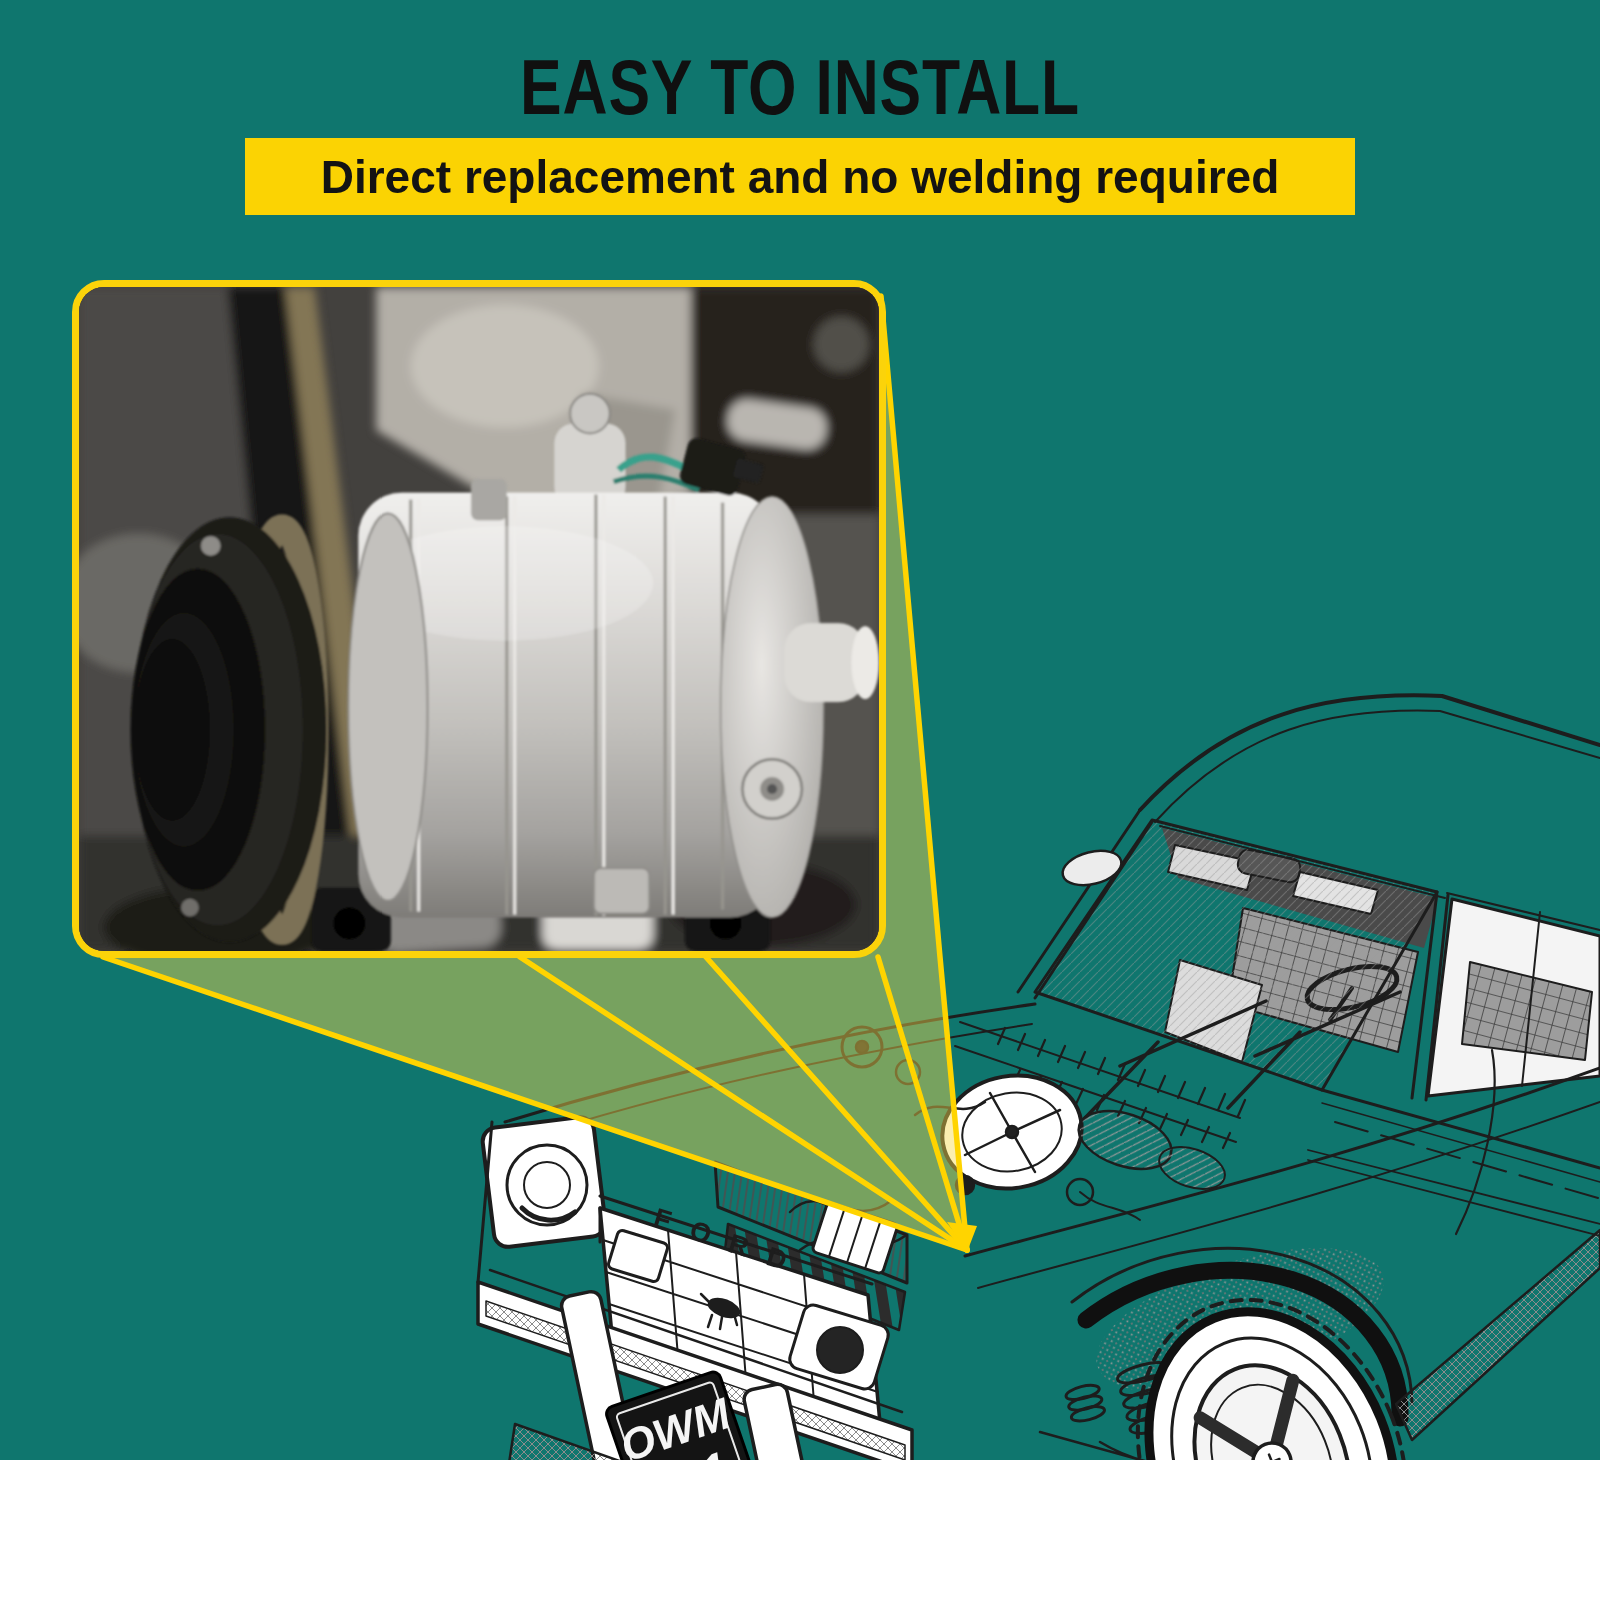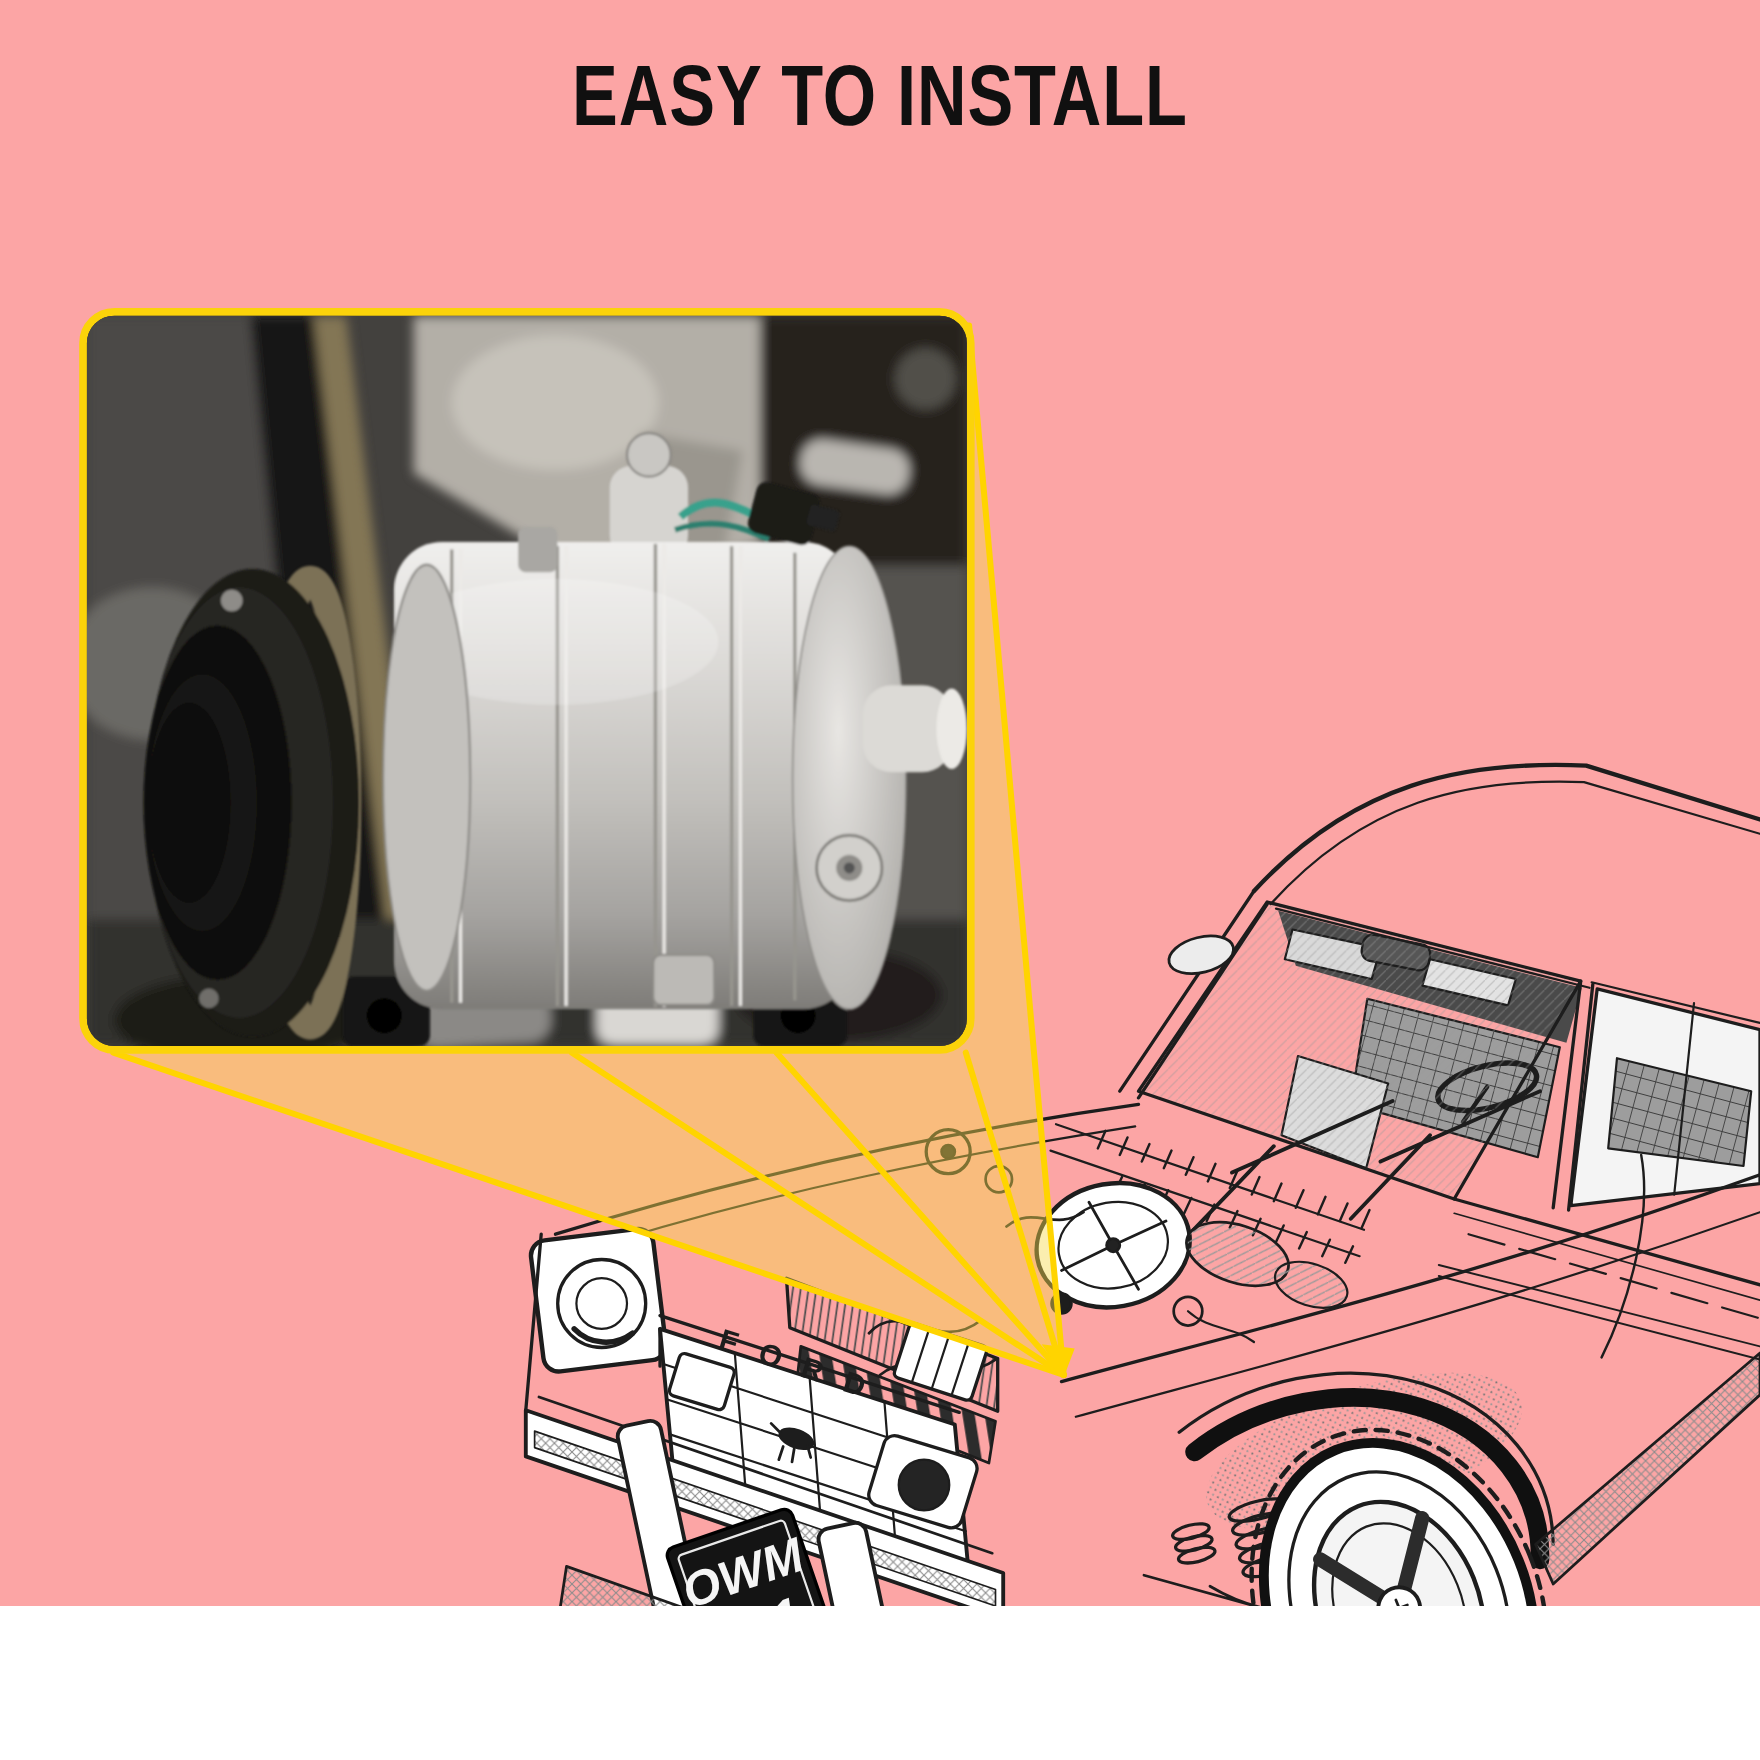--- a/index.html
+++ b/index.html
@@ -1,35 +1,38 @@
 <!DOCTYPE html>
 <html><head>
 <meta charset="utf-8">
 <style>
   html,body{margin:0;padding:0;background:#fff;}
-  .stage{position:relative;width:1600px;height:1460px;background:#fca5a5;overflow:hidden;
+  .stage{position:relative;width:1600px;height:1460px;background:#0f766e;overflow:hidden;
          font-family:"Liberation Sans",sans-serif;}
   .headline{position:absolute;top:42px;left:0;width:100%;text-align:center;
             font-size:78px;font-weight:800;color:#101010;letter-spacing:1px;
             transform:scaleX(0.80);transform-origin:50% 50%;white-space:nowrap;}
   .banner{position:absolute;top:138px;left:245px;width:1110px;height:77px;
           background:#FBD303;color:#131313;font-size:46px;font-weight:700;
           display:flex;align-items:center;justify-content:center;white-space:nowrap;}
   .scene{position:absolute;inset:0;}
   .photo{position:absolute;left:72px;top:280px;width:814px;height:678px;
          border:7px solid #FBD30A;border-radius:32px;overflow:hidden;box-sizing:border-box;
          background:#3a3a38;}
   .photo svg{display:block;width:100%;height:100%;}
 </style>
 </head>
 <body>
 
 <div class="stage">
 
   <div class="headline">EASY TO INSTALL</div>
+  <div class="banner">
+    <span>Direct replacement and no welding required</span>
+  </div>
 
   <svg class="scene" viewBox="0 0 1600 1600">
     <defs>
       <pattern id="pat-hatch" width="9" height="9" patternUnits="userSpaceOnUse">
         <path d="M0,9 L9,0" stroke="#9a9a9a" stroke-width="1.2"></path>
       </pattern>
       <pattern id="pat-cross" width="8" height="8" patternUnits="userSpaceOnUse">
         <path d="M0,8 L8,0 M0,0 L8,8" stroke="#8c8c8c" stroke-width="1"></path>
       </pattern>
       <pattern id="pat-fins" width="7" height="7" patternUnits="userSpaceOnUse" patternTransform="rotate(8)">

